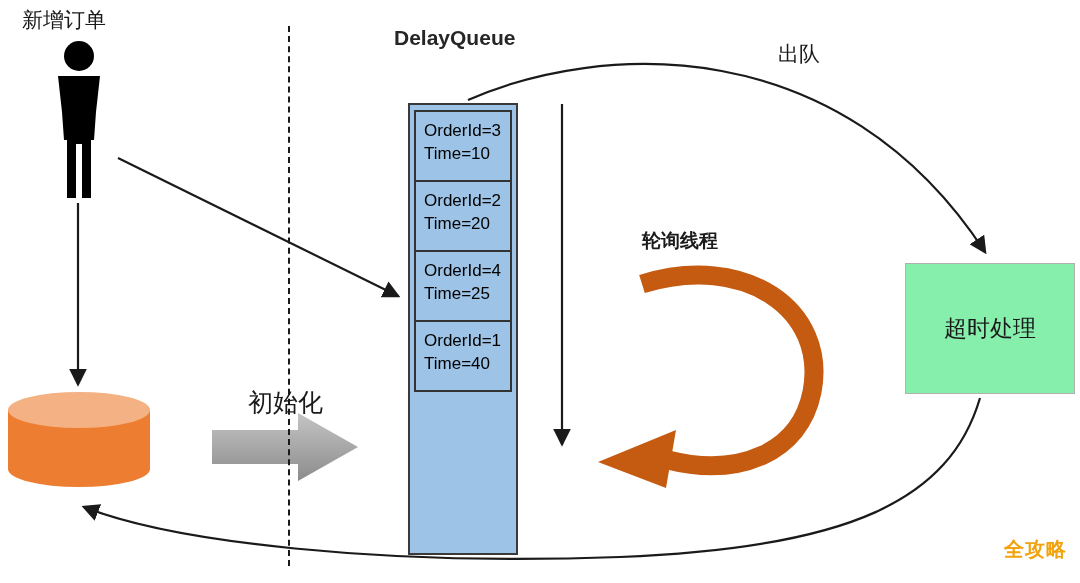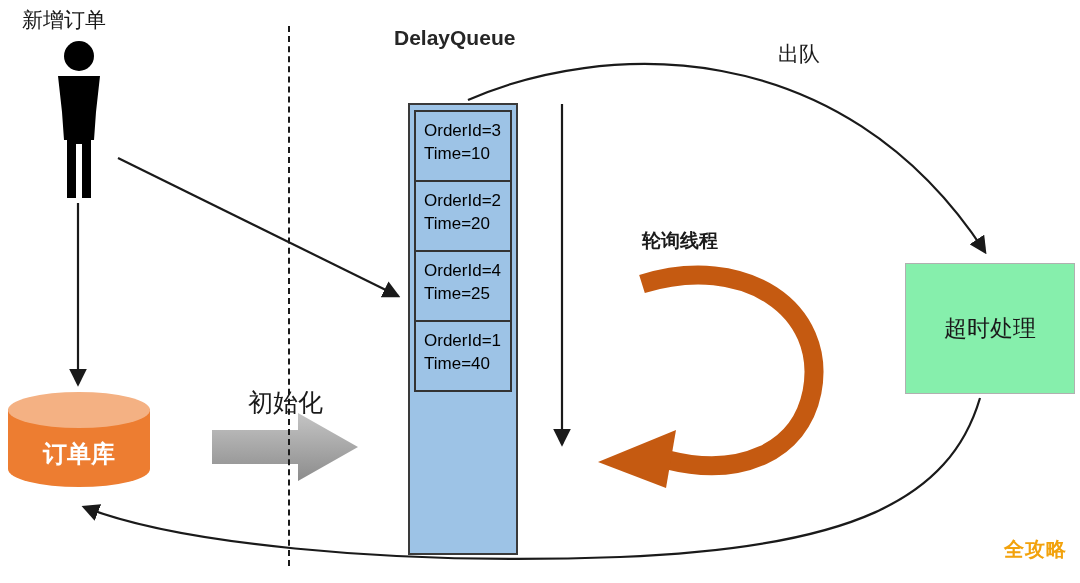--- a/index.html
+++ b/index.html
@@ -127,16 +127,15 @@
     </div>
   </div>
 
   <div class="timeout-box">
     <span>超时处理</span>
   </div>
 
   <div class="cylinder">
     <div class="cyl-body"></div>
     <div class="cyl-top"></div>
-    <div class="cyl-label">订单库</div>
   </div>
 
 </div>
 
 </body></html>

